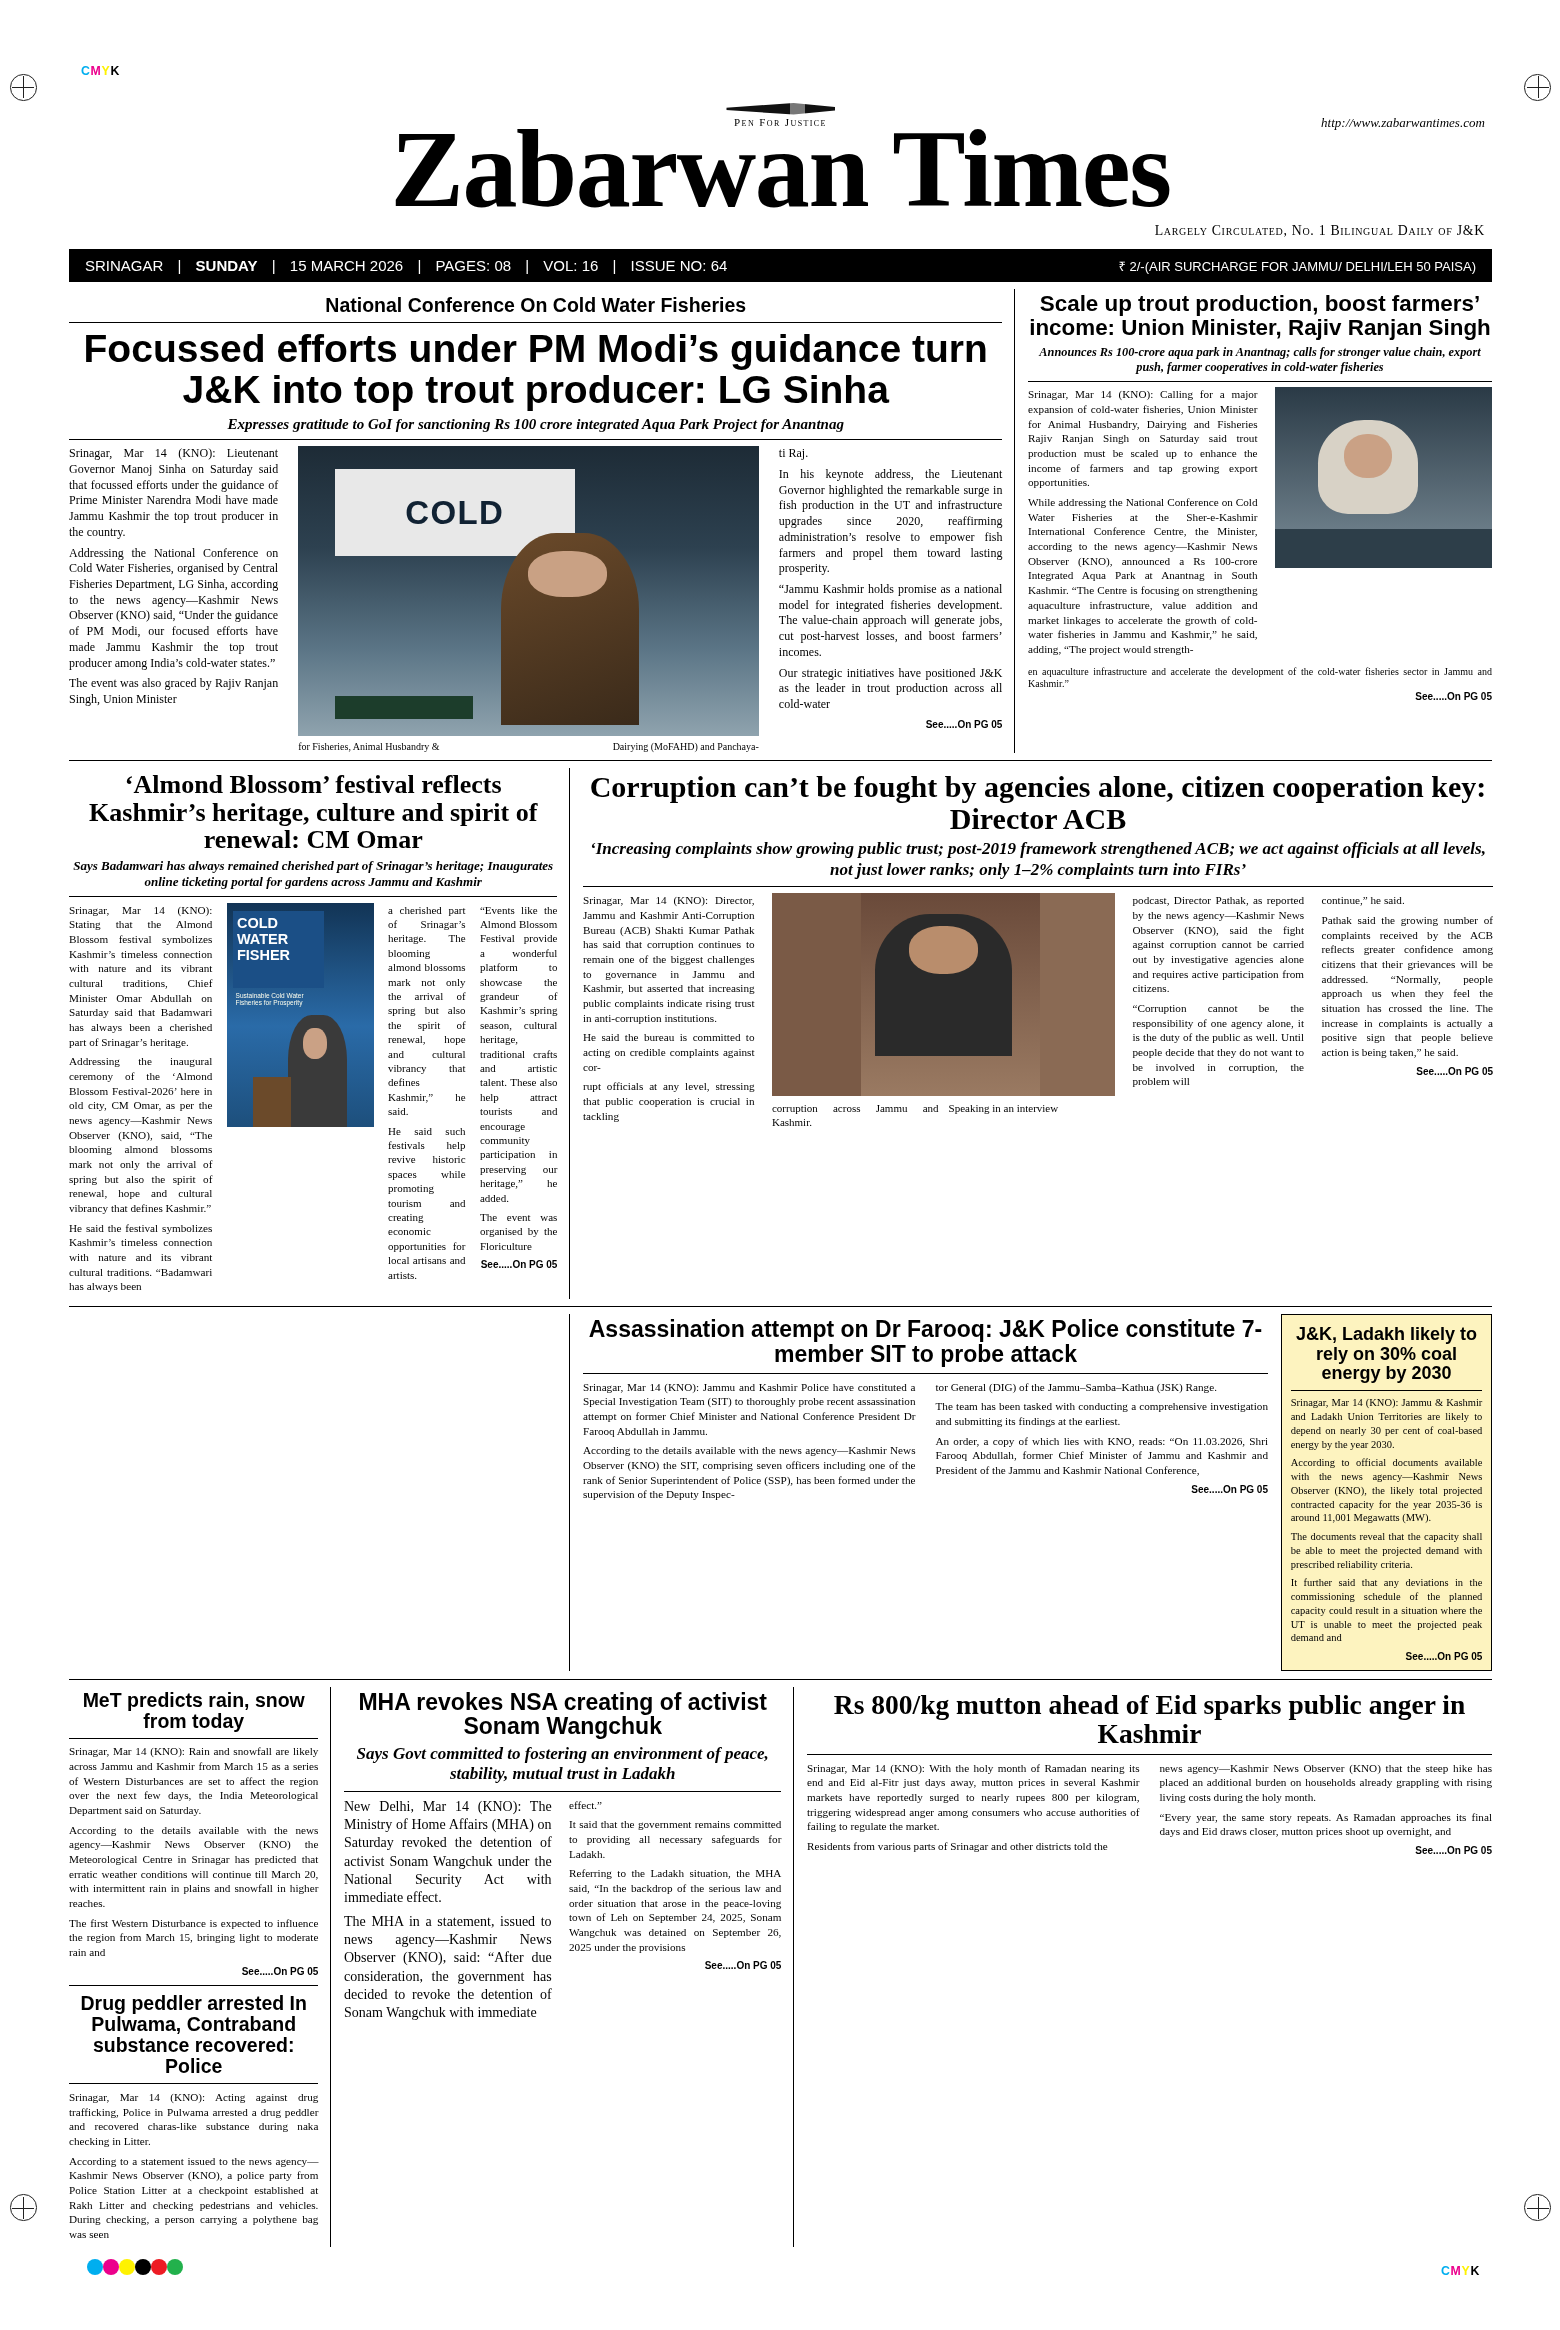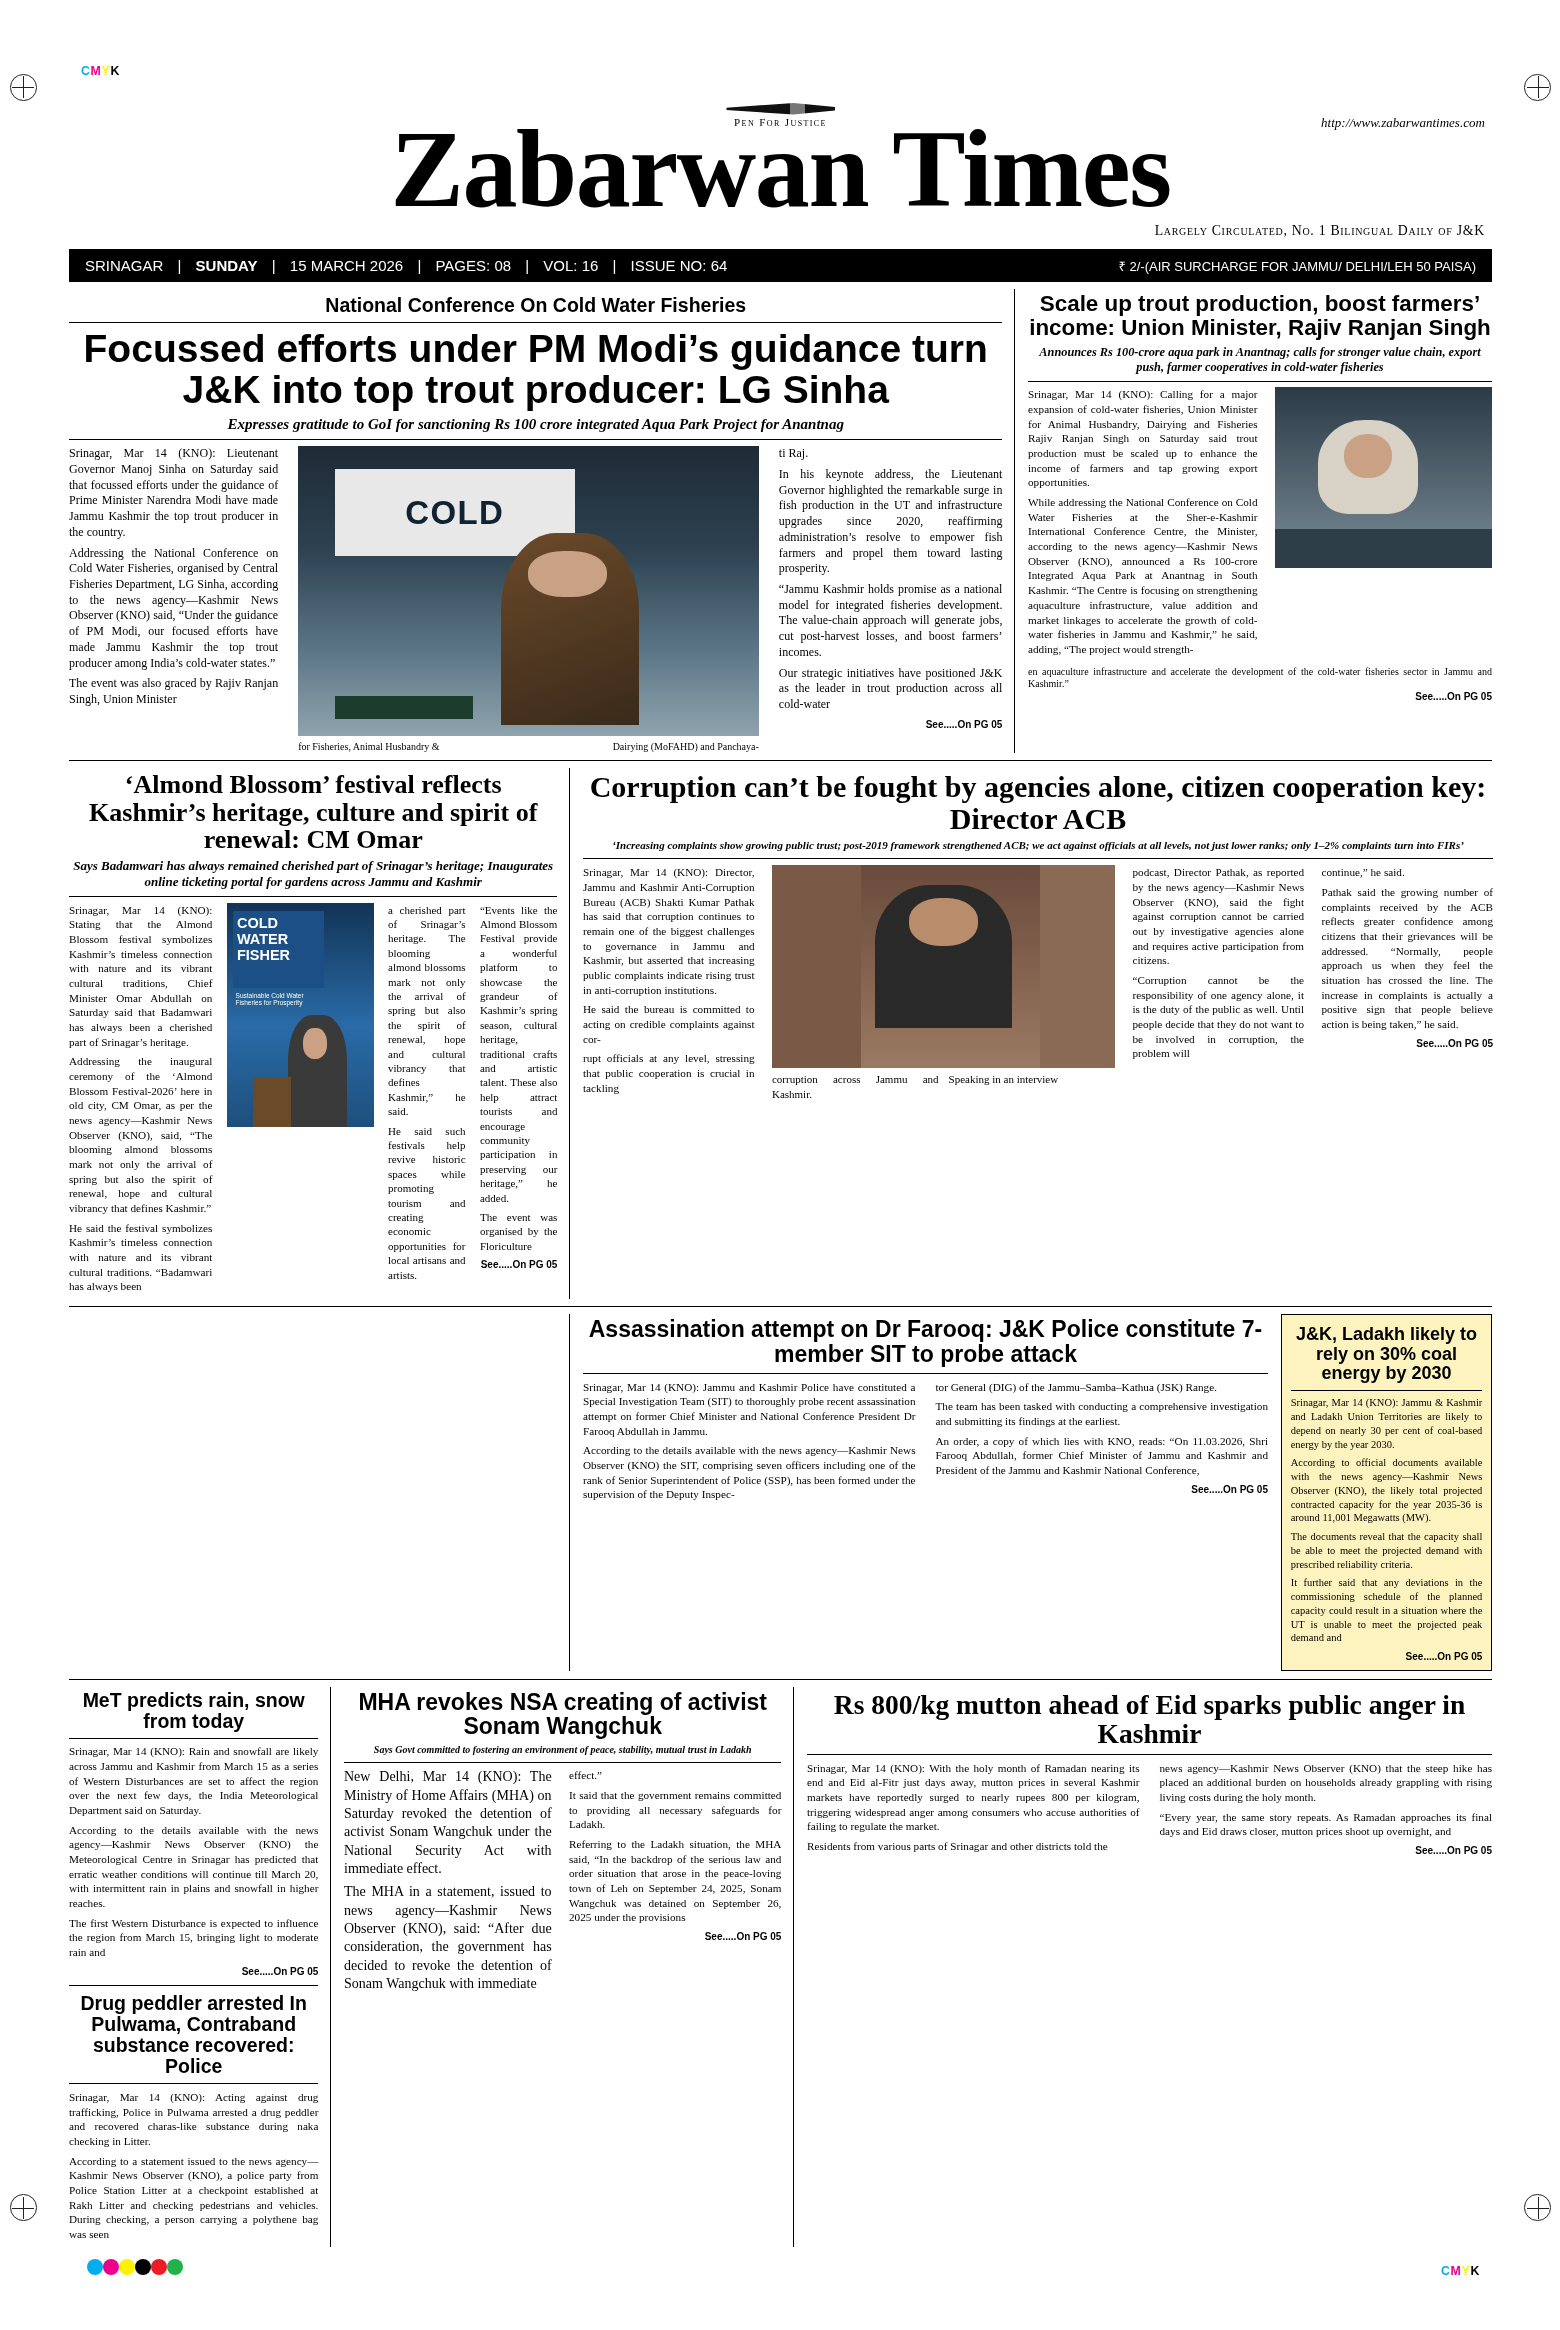--- a/index.html
+++ b/index.html
@@ -195,21 +195,21 @@
           <div class="body" style="width:87px;padding-left:7.2px;font-size:11px;">
             <p>“Events like the Almond Blossom Festival provide a wonderful platform to showcase the grandeur of Kashmir’s spring season, cultural heritage, traditional crafts and artistic talent. These also help attract tourists and encourage community participation in preserving our heritage,” he added.</p>
             <p>The event was organised by the Floriculture</p>
             <div class="cont">See.....On PG 05</div>
           </div>
         </div>
       </div>
 
       <div class="col vline" style="width:924px;padding-left:13px;">
         <h2 class="serifhead" style="font-size:30px;">Corruption can’t be fought by agencies alone, citizen cooperation key: Director ACB</h2>
-        <div class="subhead" style="font-size:11px;">‘Increasing complaints show growing public trust; post-2019 framework strengthened ACB; we act against officials at all levels, not just lower ranks; only 1–2% complaints turn into FIRs’</div>
+        <div class="subhead" style="font-size:17px;">‘Increasing complaints show growing public trust; post-2019 framework strengthened ACB; we act against officials at all levels, not just lower ranks; only 1–2% complaints turn into FIRs’</div>
         <hr class="thin">
         <div class="flexrow" style="gap:0;">
           <div class="body" style="width:181px;padding-right:8.7px;font-size:11.2px;">
             <p>Srinagar, Mar 14 (KNO): Director, Jammu and Kashmir Anti-Corruption Bureau (ACB) Shakti Kumar Pathak has said that corruption continues to remain one of the biggest challenges to governance in Jammu and Kashmir, but asserted that increasing public complaints indicate rising trust in anti-corruption institutions.</p>
             <p>He said the bureau is committed to acting on credible complaints against cor-</p>
             <p>rupt officials at any level, stressing that public cooperation is crucial in tackling</p>
           </div>
           <div style="width:362px;padding:0 8.7px;">
             <div class="photo" style="height:203px;background:linear-gradient(180deg,#6a4a3a,#9a7a62);">
               <div style="position:absolute;left:30%;top:10%;width:40%;height:70%;background:#2a2a2a;border-radius:40% 40% 0 0;"></div>
@@ -287,21 +287,21 @@
         <hr class="thin">
         <div class="body" style="font-size:11.2px;">
           <p>Srinagar, Mar 14 (KNO): Acting against drug trafficking, Police in Pulwama arrested a drug peddler and recovered charas-like substance during naka checking in Litter.</p>
           <p>According to a statement issued to the news agency—Kashmir News Observer (KNO), a police party from Police Station Litter at a checkpoint established at Rakh Litter and checking pedestrians and vehicles. During checking, a person carrying a polythene bag was seen</p>
 
         </div>
       </div>
 
       <div class="col vline" style="width:463px;padding-left:13px;padding-right:11.6px;">
         <h2 class="head" style="font-size:23px;">MHA revokes NSA creating of activist Sonam Wangchuk</h2>
-        <div class="subhead" style="font-size:10px;">Says Govt committed to fostering an environment of peace, stability, mutual trust in Ladakh</div>
+        <div class="subhead" style="font-size:17px;">Says Govt committed to fostering an environment of peace, stability, mutual trust in Ladakh</div>
         <hr class="thin">
         <div class="flexrow" style="gap:0;">
           <div class="body" style="width:217px;padding-right:8.7px;font-size:14px;font-family:Liberation Serif, serif;">
             <p>New Delhi, Mar 14 (KNO): The Ministry of Home Affairs (MHA) on Saturday revoked the detention of activist Sonam Wangchuk under the National Security Act with immediate effect.</p>
             <p>The MHA in a statement, issued to news agency—Kashmir News Observer (KNO), said: “After due consideration, the government has decided to revoke the detention of Sonam Wangchuk with immediate</p>
           </div>
           <div class="body" style="width:222px;padding-left:8.7px;font-size:11.2px;">
             <p>effect.”</p>
             <p>It said that the government remains committed to providing all necessary safeguards for Ladakh.</p>
             <p>Referring to the Ladakh situation, the MHA said, “In the backdrop of the serious law and order situation that arose in the peace-loving town of Leh on September 24, 2025, Sonam Wangchuk was detained on September 26, 2025 under the provisions</p>

